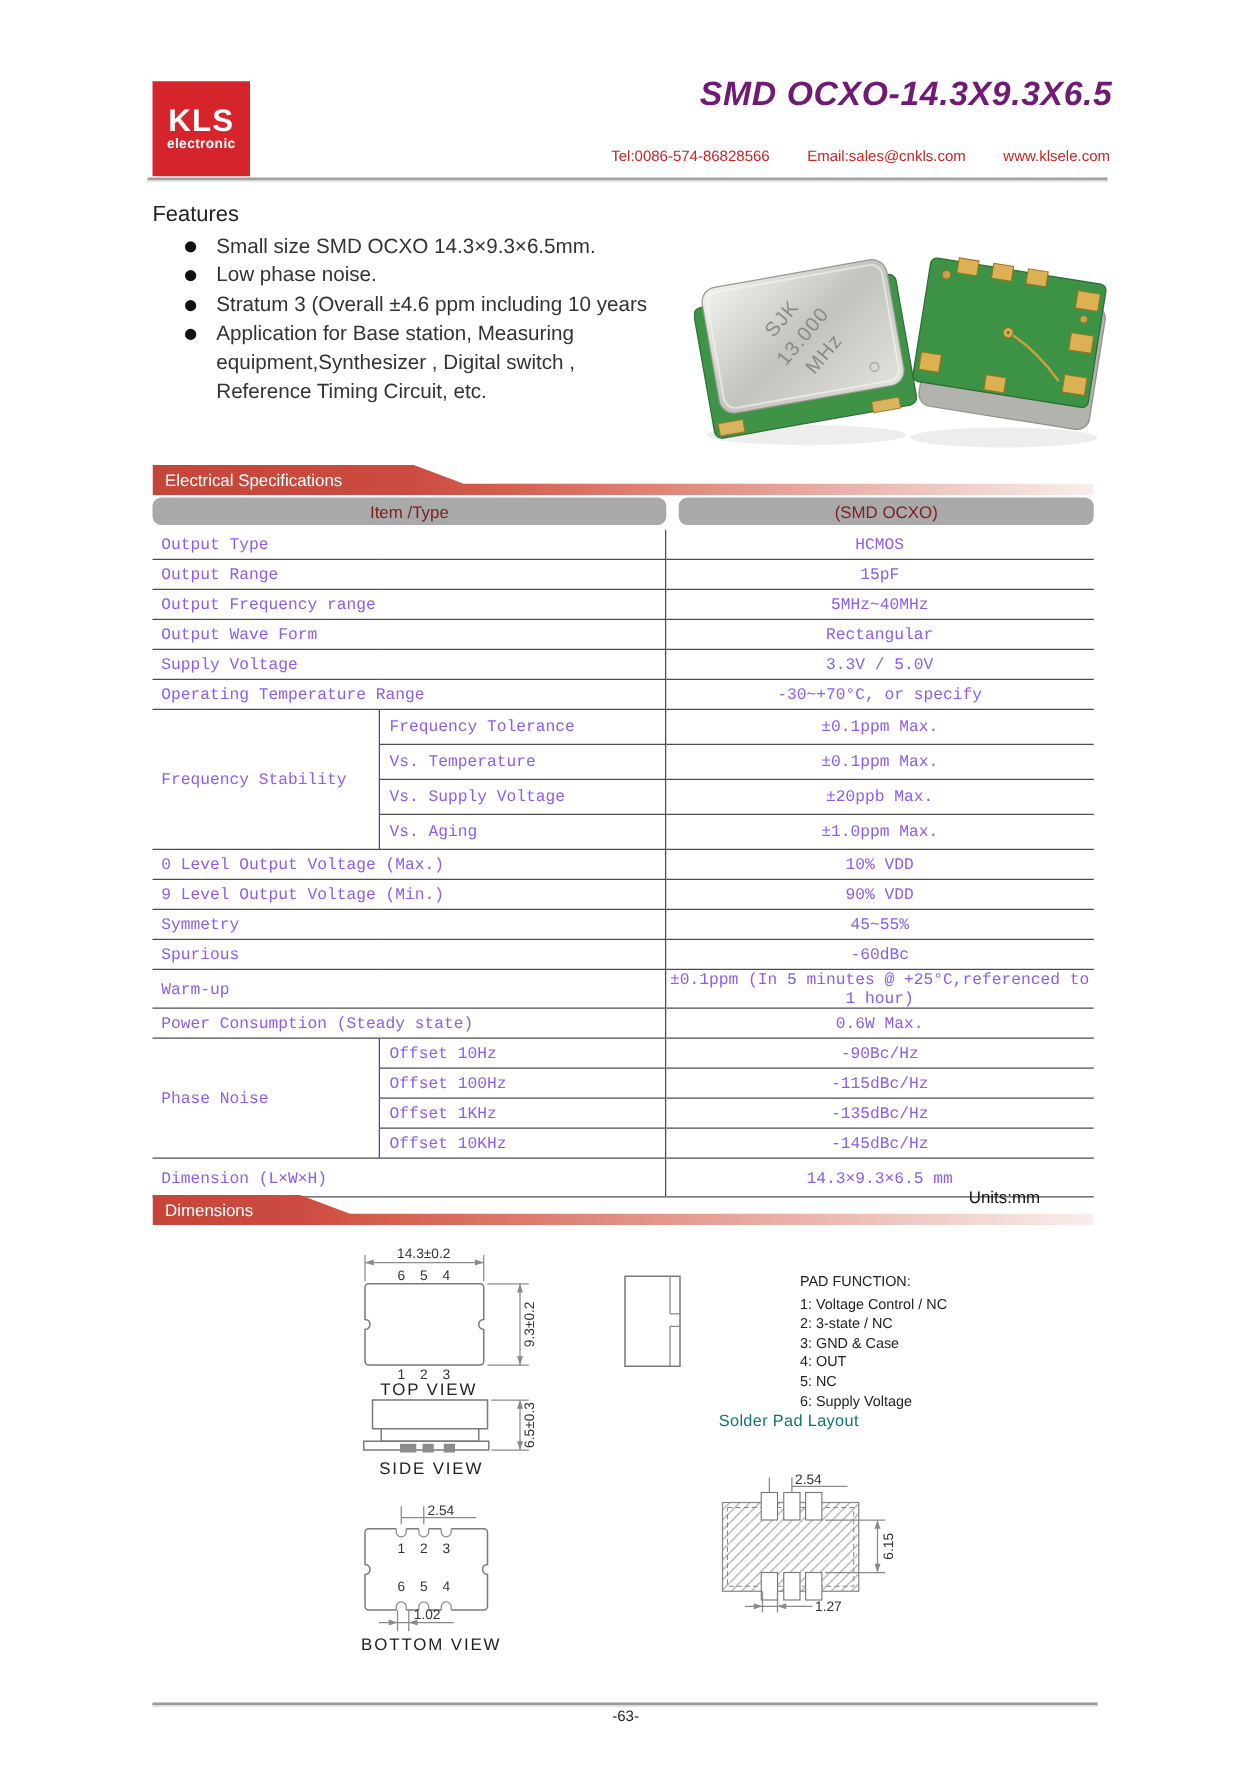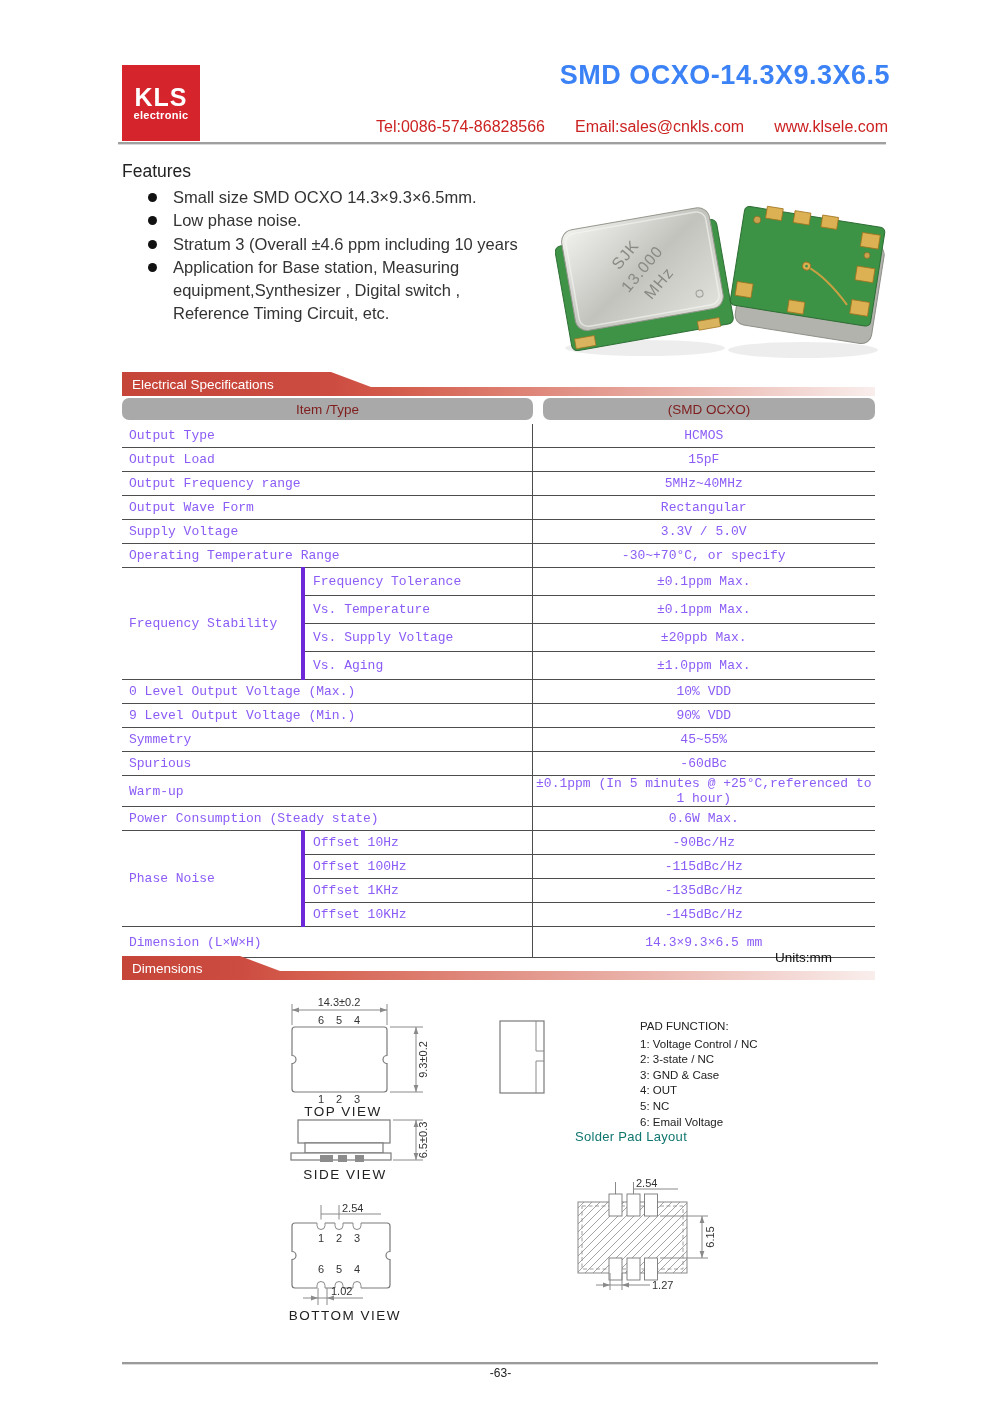--- a/index.html
+++ b/index.html
@@ -6,23 +6,23 @@
   .page{position:relative;width:1001px;height:1415px;background:#fff;
         font-family:"Liberation Sans",sans-serif;color:#1a1a1a;overflow:hidden;}
   .abs{position:absolute;}
 
   
   .logo{left:122px;top:65px;width:78px;height:76px;background:#d6242d;color:#fff;
         display:flex;flex-direction:column;align-items:center;justify-content:center;}
   .logo .brand{font-size:25px;font-weight:bold;letter-spacing:1px;line-height:24px;}
   .logo .sub{font-size:11px;font-weight:bold;letter-spacing:.3px;}
   .title{left:360px;top:60px;width:530px;text-align:right;font-size:27px;font-weight:bold;
-         color:#3b82f6;letter-spacing:.5px;}
+         color:#701a75;letter-spacing:.5px;font-style:italic;}
   .contact{left:360px;top:118px;width:528px;display:flex;justify-content:flex-end;gap:30px;
-           color:#cc2222;font-size:16px;}
+           color:#cc2222;font-size:12px;}
   .hr1{left:118px;top:142px;width:768px;height:2px;background:#a0a0a0;border-bottom:1px solid #d9d9d9;}
 
   
   .features-h{left:122px;top:161px;font-size:17.5px;color:#222;}
   .feat-list{left:146px;top:186px;width:440px;list-style:none;margin:0;padding:0;}
   .feat-list li{position:relative;padding-left:27px;font-size:16.5px;line-height:23.3px;color:#333;}
   .feat-list .dot{position:absolute;left:2px;top:7px;width:9px;height:9px;border-radius:50%;background:#111;}
 
   
   .banner-svg text{font-family:"Liberation Sans",sans-serif;}
@@ -30,21 +30,21 @@
   
   .pill{height:22px;background:#a9a9a9;border-radius:7px;color:#7f1d1d;font-size:13.5px;
         display:flex;align-items:center;justify-content:center;}
 
   
   .spec-table{border-collapse:collapse;width:753px;table-layout:fixed;font-size:13px;color:#8b5cf6;font-family:Liberation Mono, monospace;}
   .spec-table td{padding:0;}
   .spec-table tr.bt td{border-top:1px solid #4d4d4d;}
   .spec-table tr:last-child td{border-bottom:1px solid #4d4d4d;}
   .spec-table td.item{padding-left:7px;}
-  .spec-table td.sub{padding-left:8px;border-left:4px solid #6d28d9;margin-left:44px;}
+  .spec-table td.sub{padding-left:8px;border-left:1px solid #6d28d9;margin-left:44px;}
   .spec-table td.val{text-align:center;border-left:1px solid #4d4d4d;}
   .spec-table tr.r td{height:23px;}
   .spec-table tr.rs td{height:27px;}
   .spec-table tr.rd td{height:30px;}
 
   .units{font-size:13.5px;color:#111;}
 
   
   .drw text{font-family:"Liberation Sans",sans-serif;fill:#333;}
   .drw .dim{font-size:11px;}
@@ -167,21 +167,21 @@
         <col style="width:181px">
         <col style="width:229px">
         <col style="width:343px">
       </colgroup>
     <tbody>
         <tr class="r">
       <td class="item" colspan="2">Output Type</td>
       <td class="val">HCMOS</td>
     </tr>
     <tr class="r bt">
-      <td class="item" colspan="2">Output Load</td>
+      <td class="item" colspan="2">Output Range</td>
       <td class="val">15pF</td>
     </tr>
     <tr class="r bt">
       <td class="item" colspan="2">Output Frequency range</td>
       <td class="val">5MHz~40MHz</td>
     </tr>
     <tr class="r bt">
       <td class="item" colspan="2">Output Wave Form</td>
       <td class="val">Rectangular</td>
     </tr>
@@ -319,21 +319,21 @@
       <line x1="40" y1="43" x2="48" y2="43"></line>
   </svg>
 
   <div class="abs padfn" style="left:640px;top:1019px;width:210px;">
     <div class="hd">PAD FUNCTION:</div>
     <div>1: Voltage Control / NC</div>
     <div>2: 3-state / NC</div>
     <div>3: GND &amp; Case</div>
     <div>4: OUT</div>
     <div>5: NC</div>
-    <div>6: Email Voltage</div>
+    <div>6: Supply Voltage</div>
   </div>
 
   <div class="abs solder-cap" style="left:575px;top:1129px;">Solder Pad Layout</div>
 
   <svg class="abs drw" style="left:283px;top:1183px;" width="185" height="148" viewBox="0 0 185 148">
     <line x1="38" y1="22" x2="38" y2="40"></line>
       <line x1="56" y1="22" x2="56" y2="40"></line>
     <line x1="38" y1="31" x2="98" y2="31"></line>
     <text class="dim" x="59" y="29">2.54</text>
     <path class="body" d="M12,40 H104 A3,3 0 0 1 107,43 V68.5 A4,4 0 0 0 107,76.5 V102 A3,3 0 0 1 104,105 H12 A3,3 0 0 1 9,102 V76.5 A4,4 0 0 0 9,68.5 V43 A3,3 0 0 1 12,40 Z"></path>

